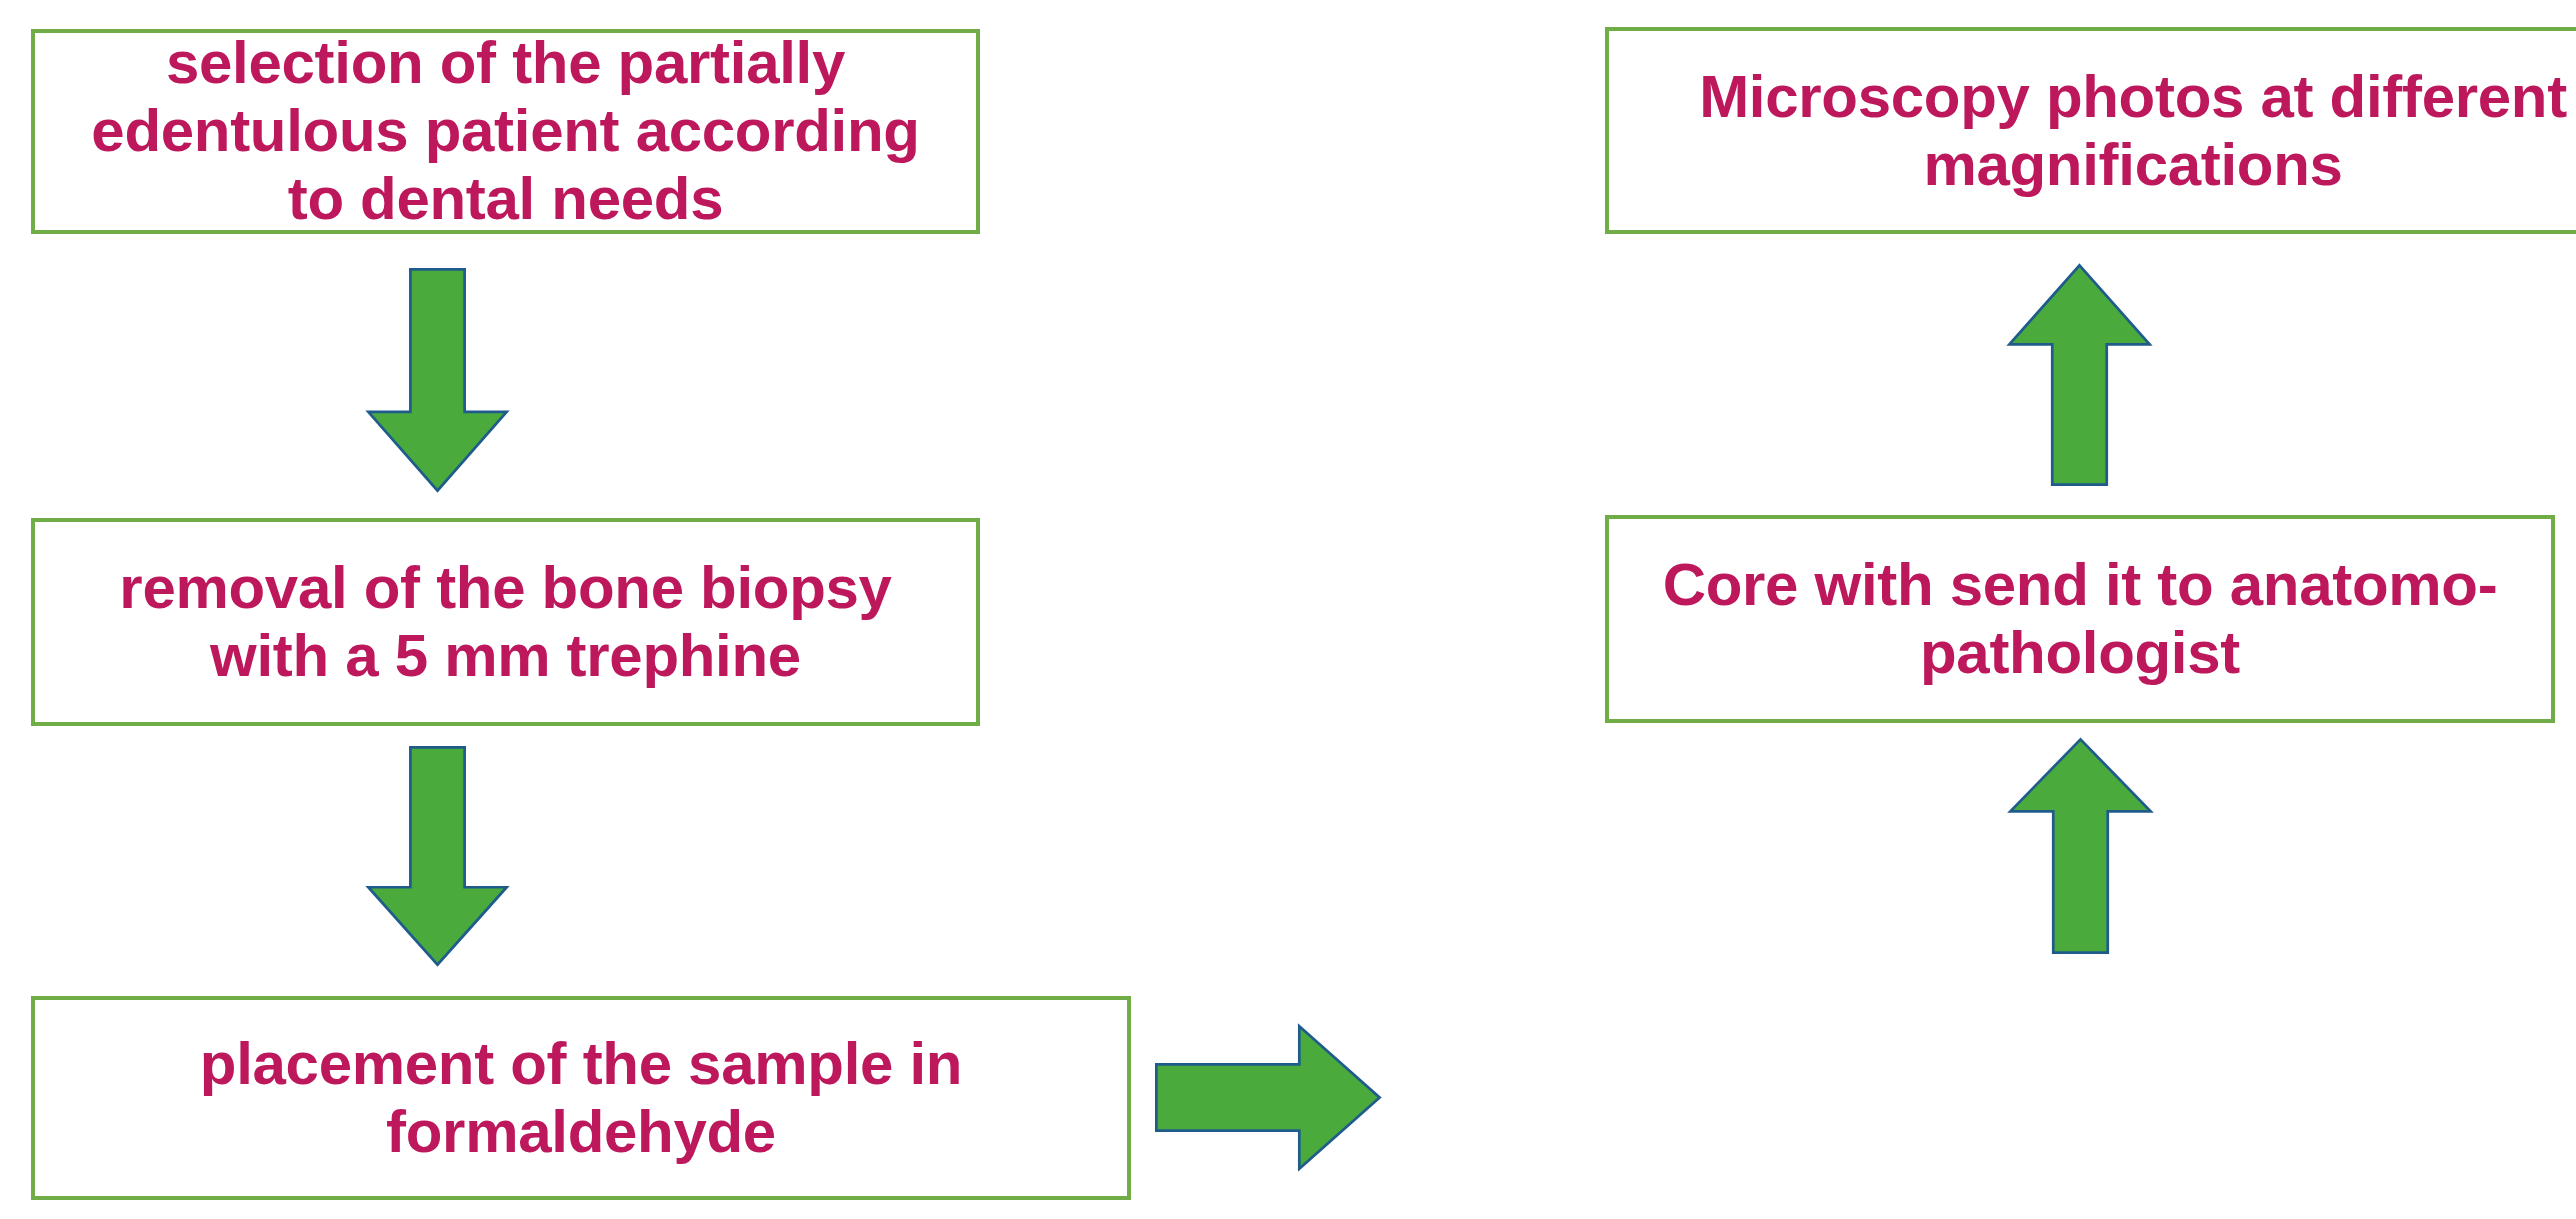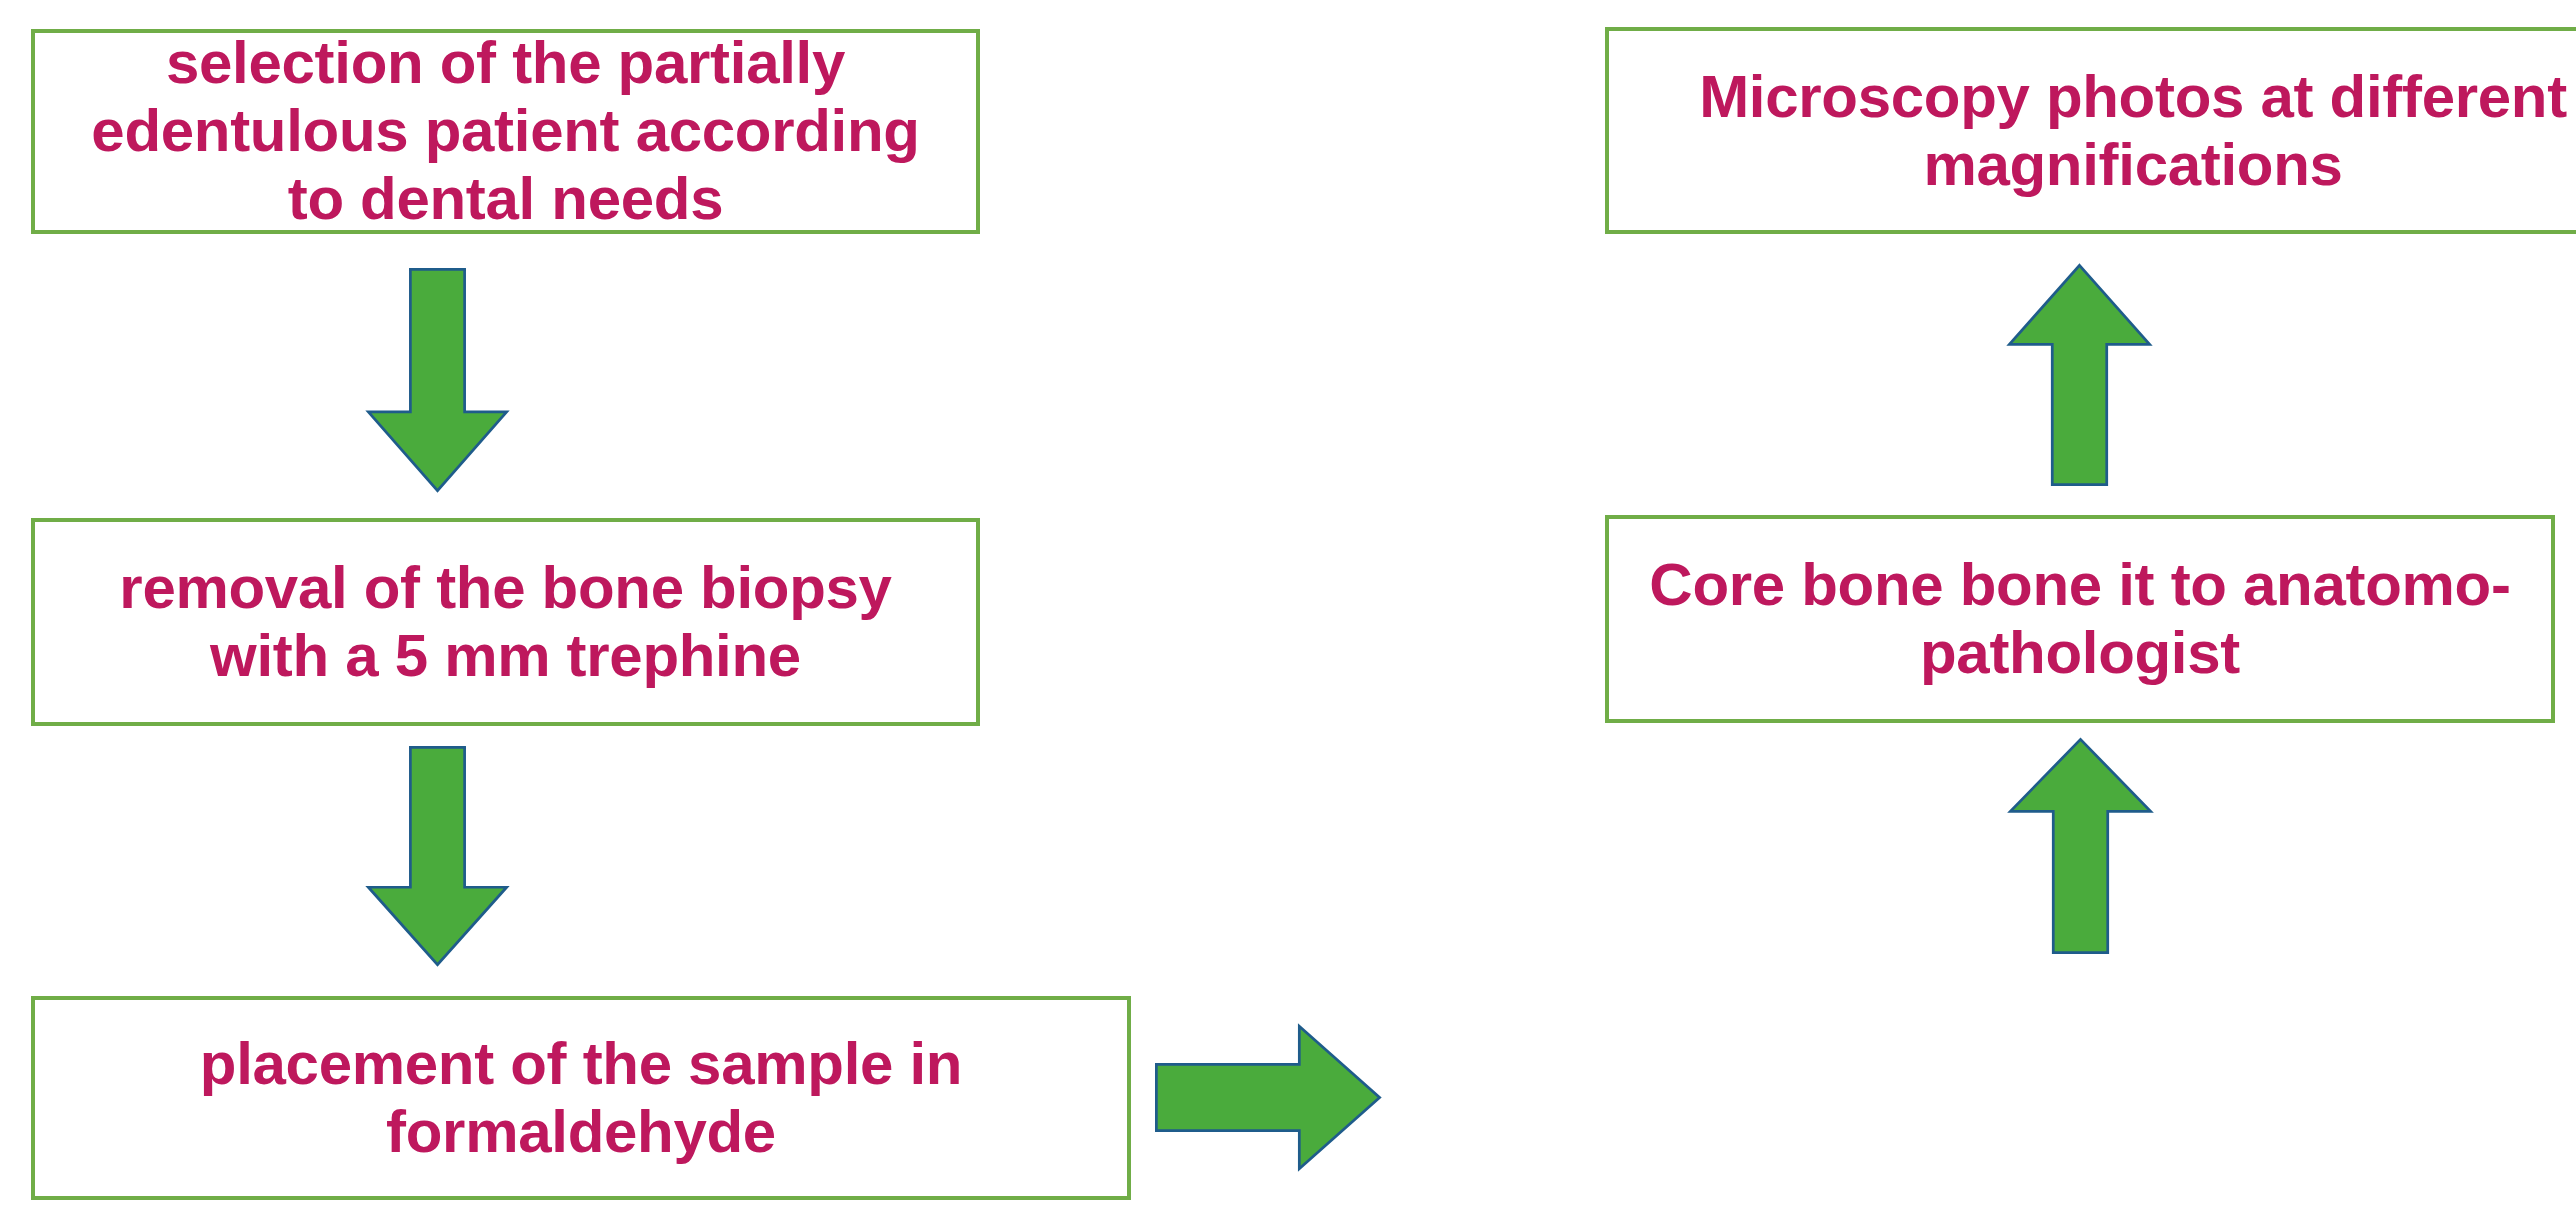--- a/index.html
+++ b/index.html
@@ -94,21 +94,21 @@
     <span class="node-label">Microscopy photos at different magnifications</span>
   </div>
 
   <div class="arrow" style="left:2008px; top:264px; width:143px; height:222px;">
     <svg viewBox="0 0 210 326" preserveAspectRatio="none" aria-hidden="true">
       <polygon class="arrow-shape" points="105,2 208,118 145,118 145,324 65,324 65,118 2,118"></polygon>
     </svg>
   </div>
 
   <div class="node-box" style="left:1605px; top:515px; width:950px; height:208px;">
-    <span class="node-label">Core bone bone it to anatomo-pathologist</span>
+    <span class="node-label">Core with send it to anatomo-pathologist</span>
   </div>
 
   <div class="arrow" style="left:2009px; top:738px; width:143px; height:216px;">
     <svg viewBox="0 0 210 318" preserveAspectRatio="none" aria-hidden="true">
       <polygon class="arrow-shape" points="105,2 208,108 145,108 145,316 65,316 65,108 2,108"></polygon>
     </svg>
   </div>
 
 
 </div>

